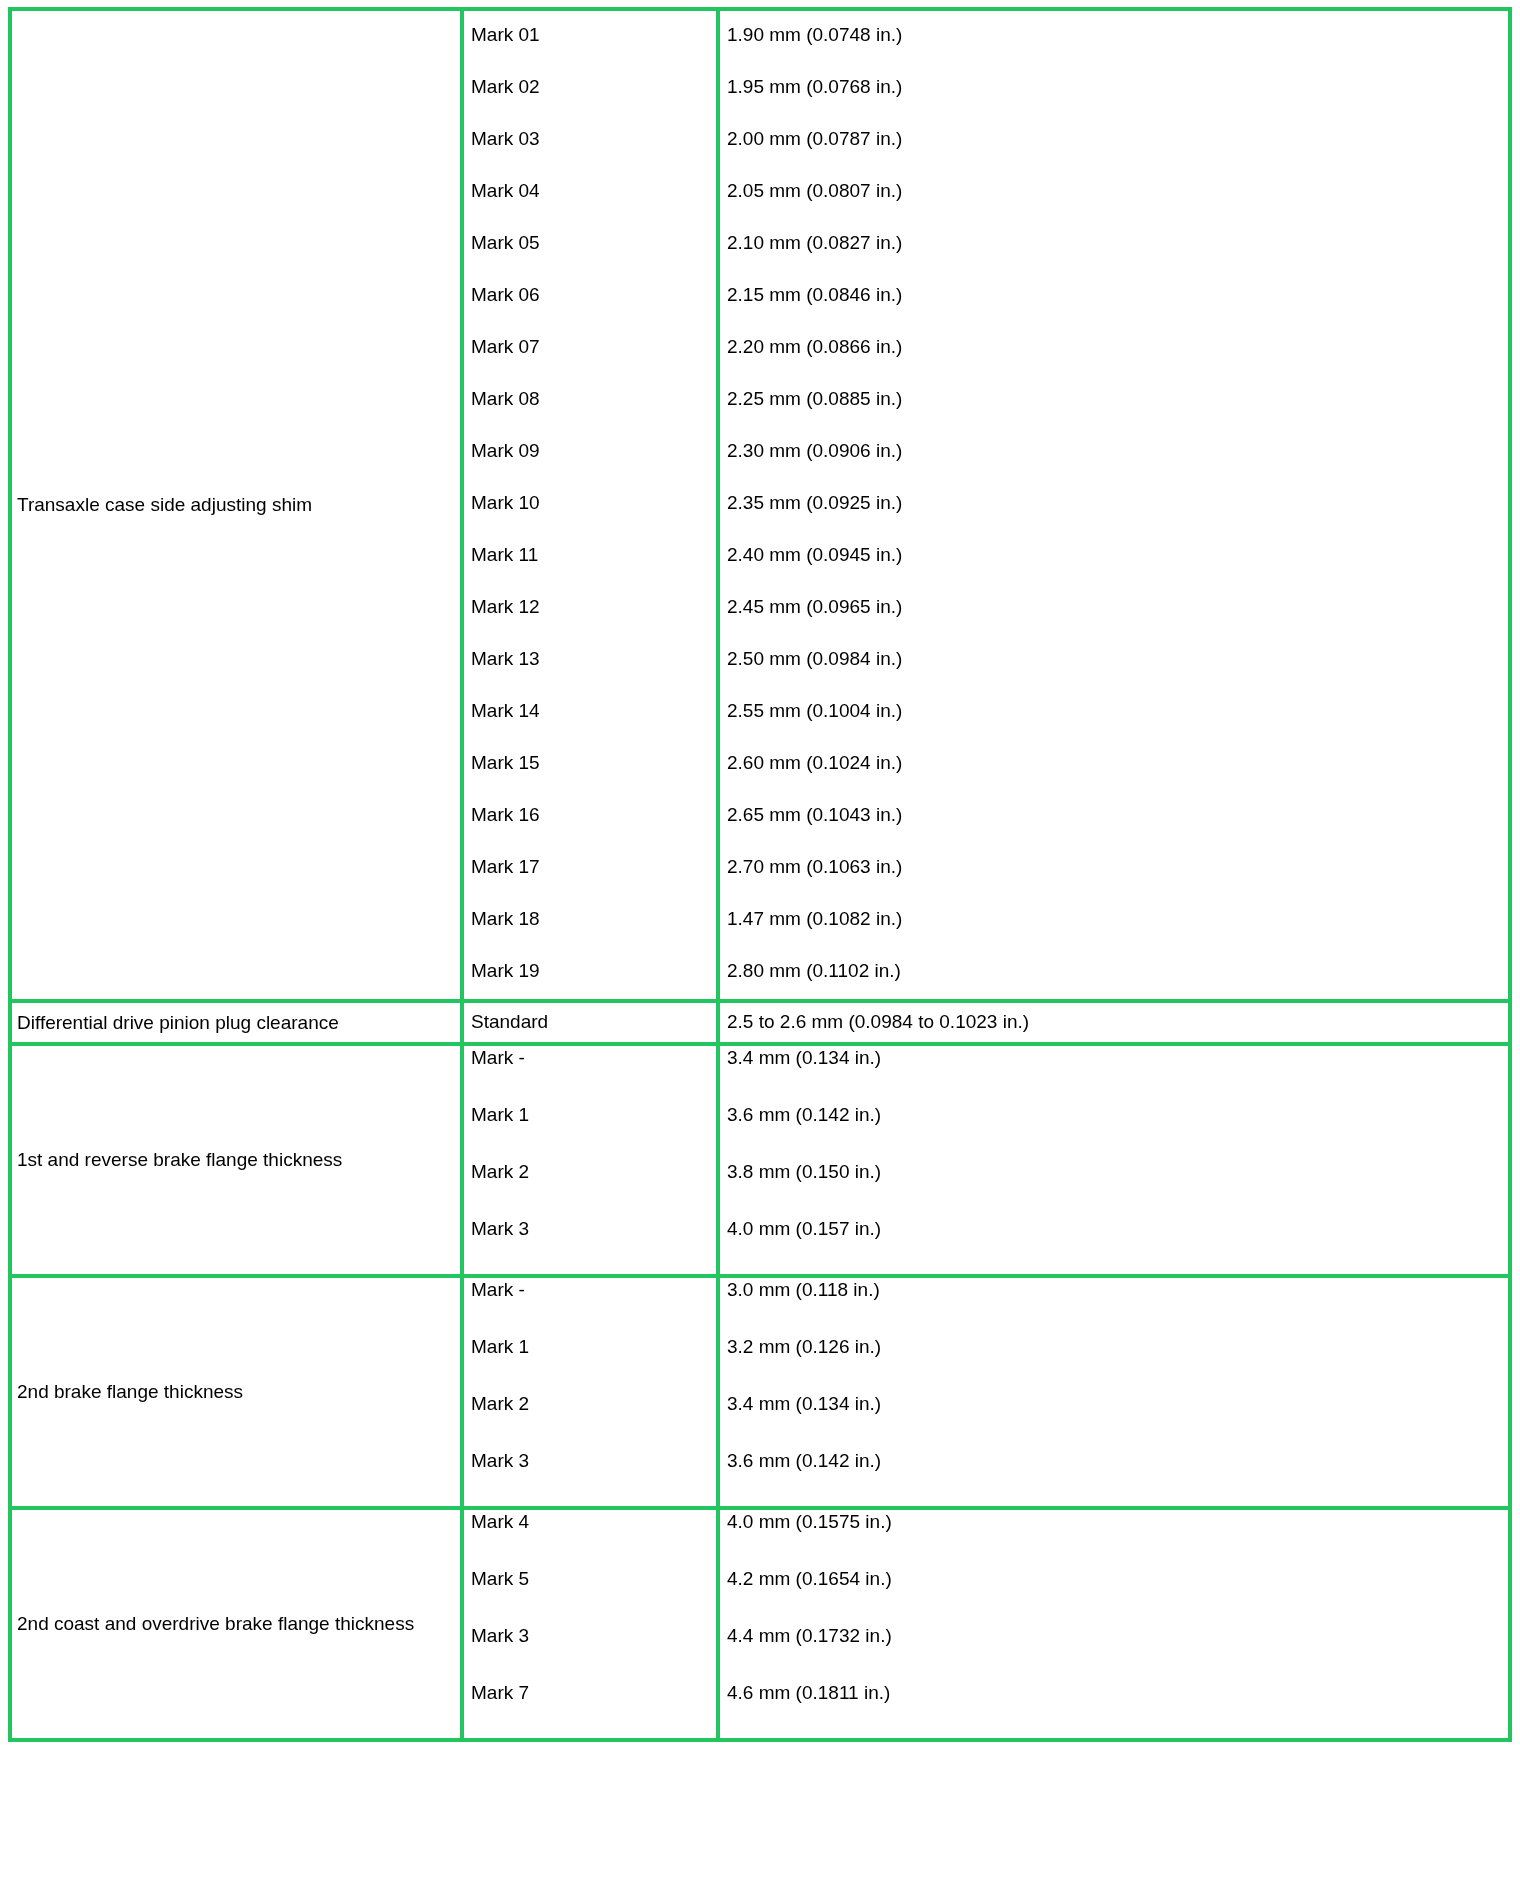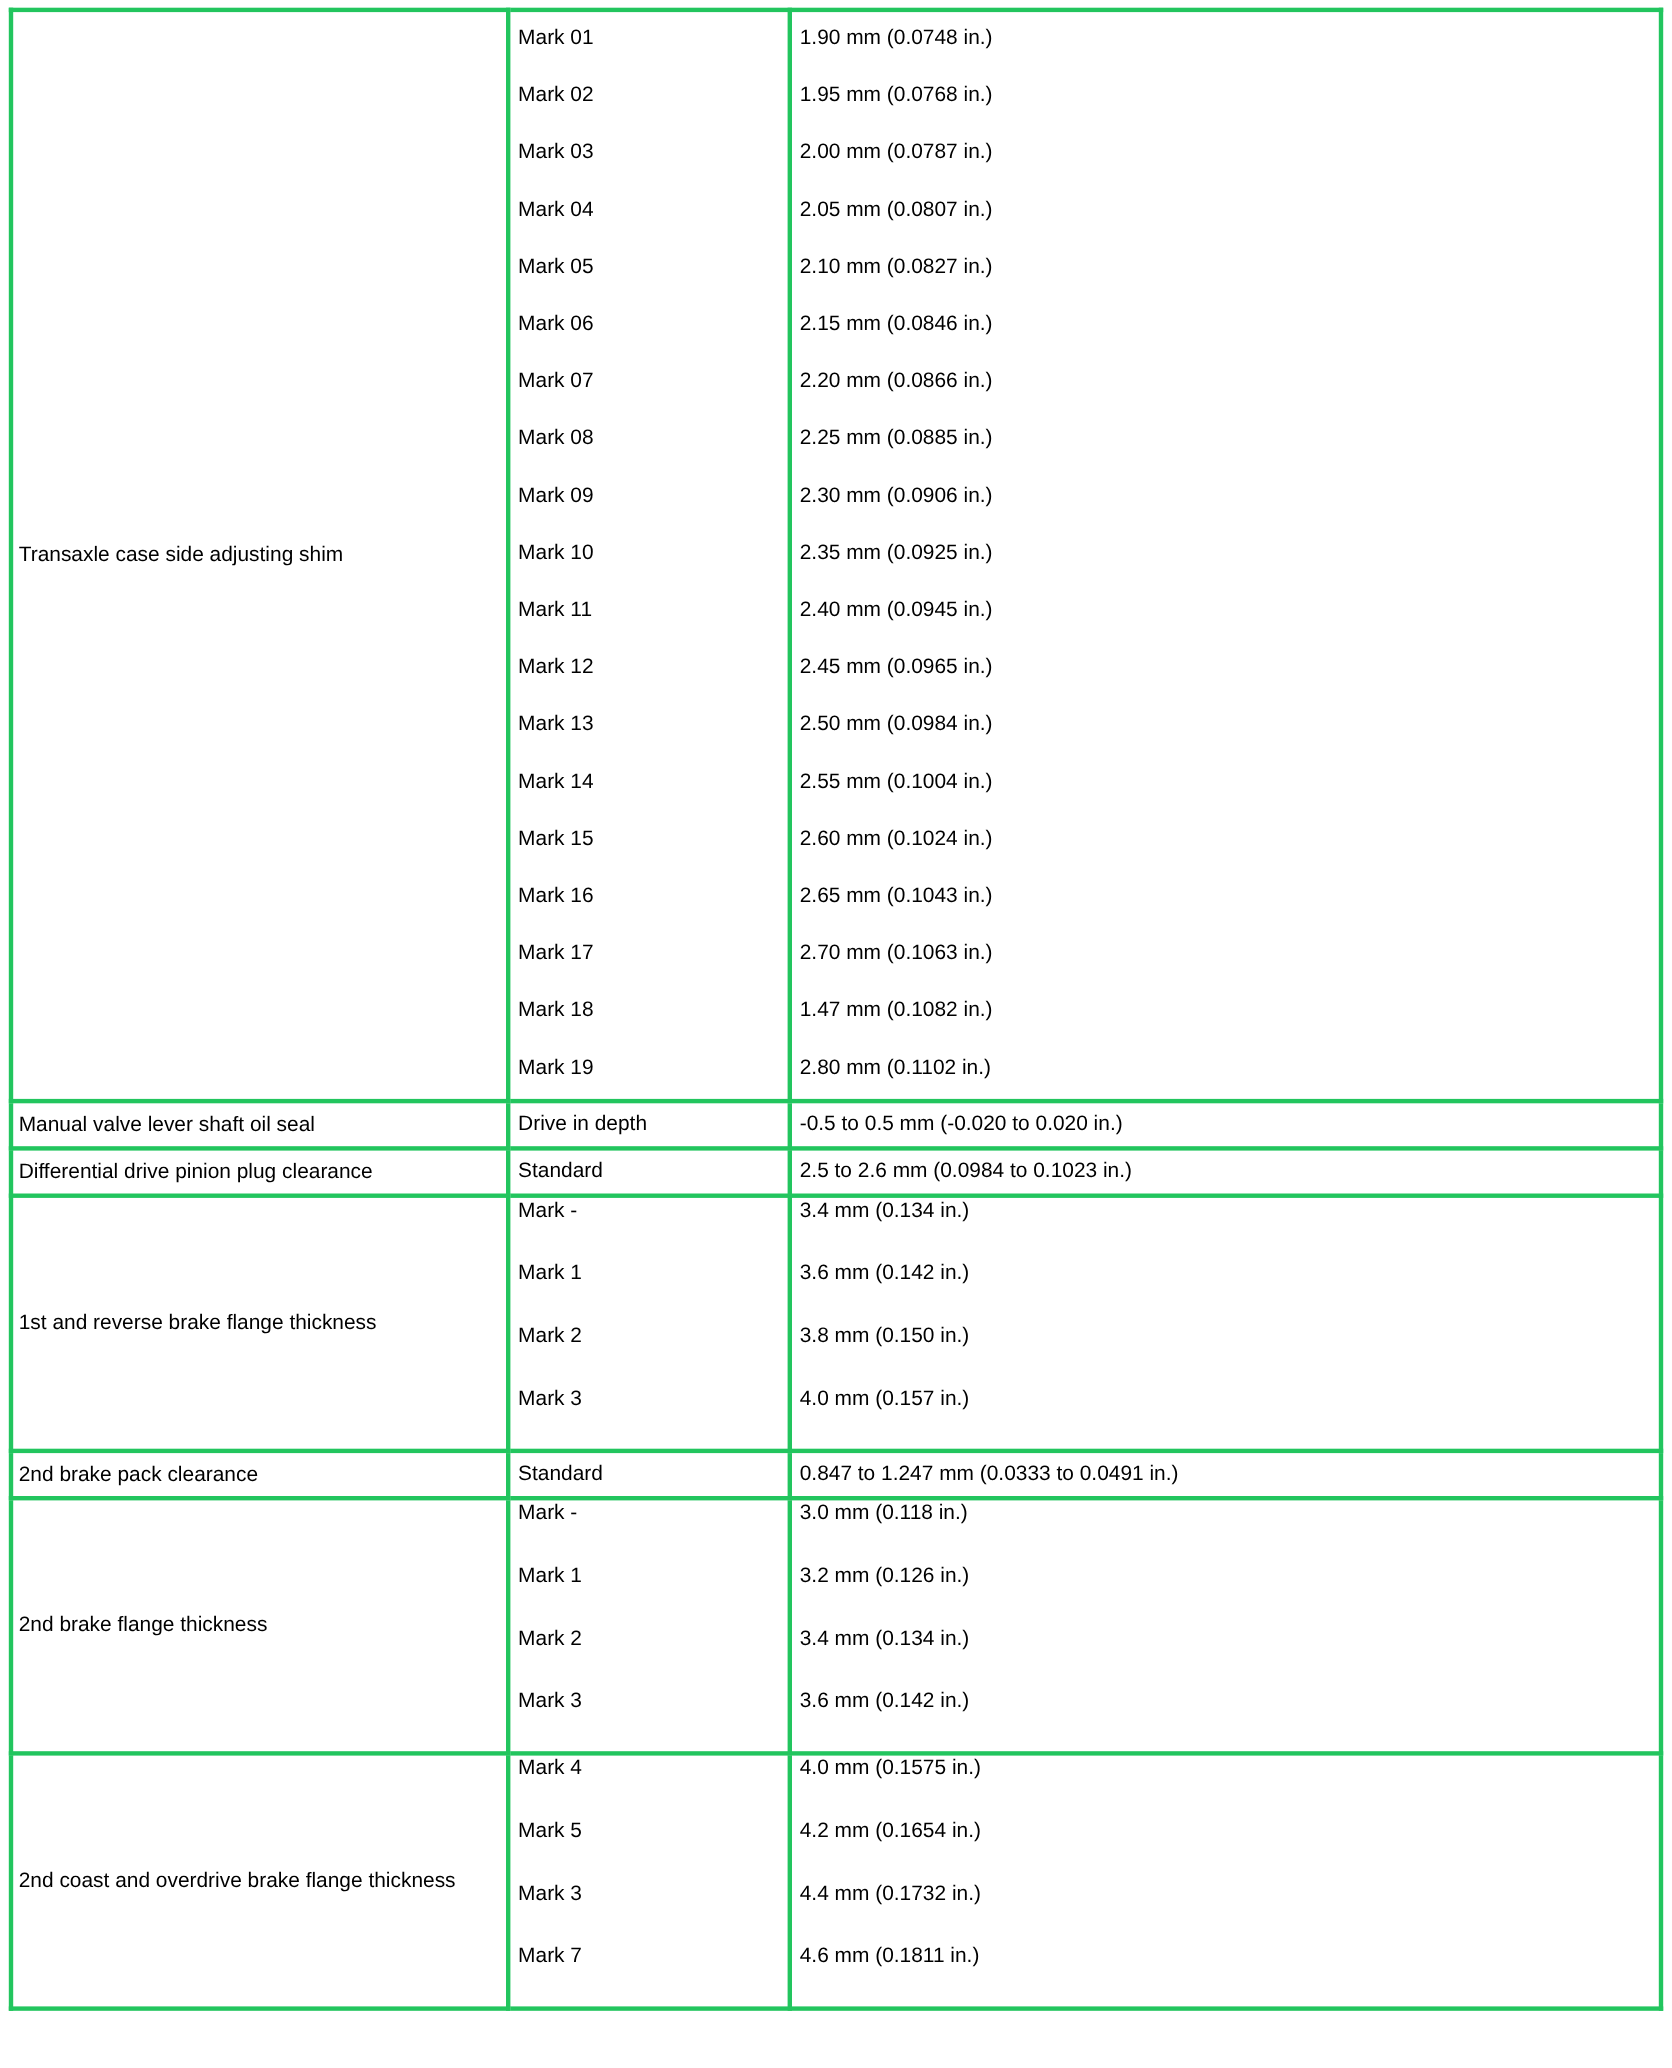--- a/index.html
+++ b/index.html
@@ -105,31 +105,20 @@
             <div class="slot slot-dense">2.55 mm (0.1004 in.)</div>
             <div class="slot slot-dense">2.60 mm (0.1024 in.)</div>
             <div class="slot slot-dense">2.65 mm (0.1043 in.)</div>
             <div class="slot slot-dense">2.70 mm (0.1063 in.)</div>
             <div class="slot slot-dense">1.47 mm (0.1082 in.)</div>
             <div class="slot slot-dense">2.80 mm (0.1102 in.)</div>
           </td>
         </tr>
         <tr>
           <td class="item-cell">
-            <div>Manual valve lever shaft oil seal</div>
-          </td>
-          <td class="mark-cell">
-            <div class="slot slot-single">Drive in depth</div>
-          </td>
-          <td class="value-cell">
-            <div class="slot slot-single">-0.5 to 0.5 mm (-0.020 to 0.020 in.)</div>
-          </td>
-        </tr>
-        <tr>
-          <td class="item-cell">
             <div>Differential drive pinion plug clearance</div>
           </td>
           <td class="mark-cell">
             <div class="slot slot-single">Standard</div>
           </td>
           <td class="value-cell">
             <div class="slot slot-single">2.5 to 2.6 mm (0.0984 to 0.1023 in.)</div>
           </td>
         </tr>
         <tr>
@@ -140,31 +129,20 @@
             <div class="slot slot-roomy">Mark -</div>
             <div class="slot slot-roomy">Mark 1</div>
             <div class="slot slot-roomy">Mark 2</div>
             <div class="slot slot-roomy">Mark 3</div>
           </td>
           <td class="value-cell">
             <div class="slot slot-roomy">3.4 mm (0.134 in.)</div>
             <div class="slot slot-roomy">3.6 mm (0.142 in.)</div>
             <div class="slot slot-roomy">3.8 mm (0.150 in.)</div>
             <div class="slot slot-roomy">4.0 mm (0.157 in.)</div>
-          </td>
-        </tr>
-        <tr>
-          <td class="item-cell">
-            <div>2nd brake pack clearance</div>
-          </td>
-          <td class="mark-cell">
-            <div class="slot slot-single">Standard</div>
-          </td>
-          <td class="value-cell">
-            <div class="slot slot-single">0.847 to 1.247 mm (0.0333 to 0.0491 in.)</div>
           </td>
         </tr>
         <tr>
           <td class="item-cell">
             <div>2nd brake flange thickness</div>
           </td>
           <td class="mark-cell">
             <div class="slot slot-roomy">Mark -</div>
             <div class="slot slot-roomy">Mark 1</div>
             <div class="slot slot-roomy">Mark 2</div>

